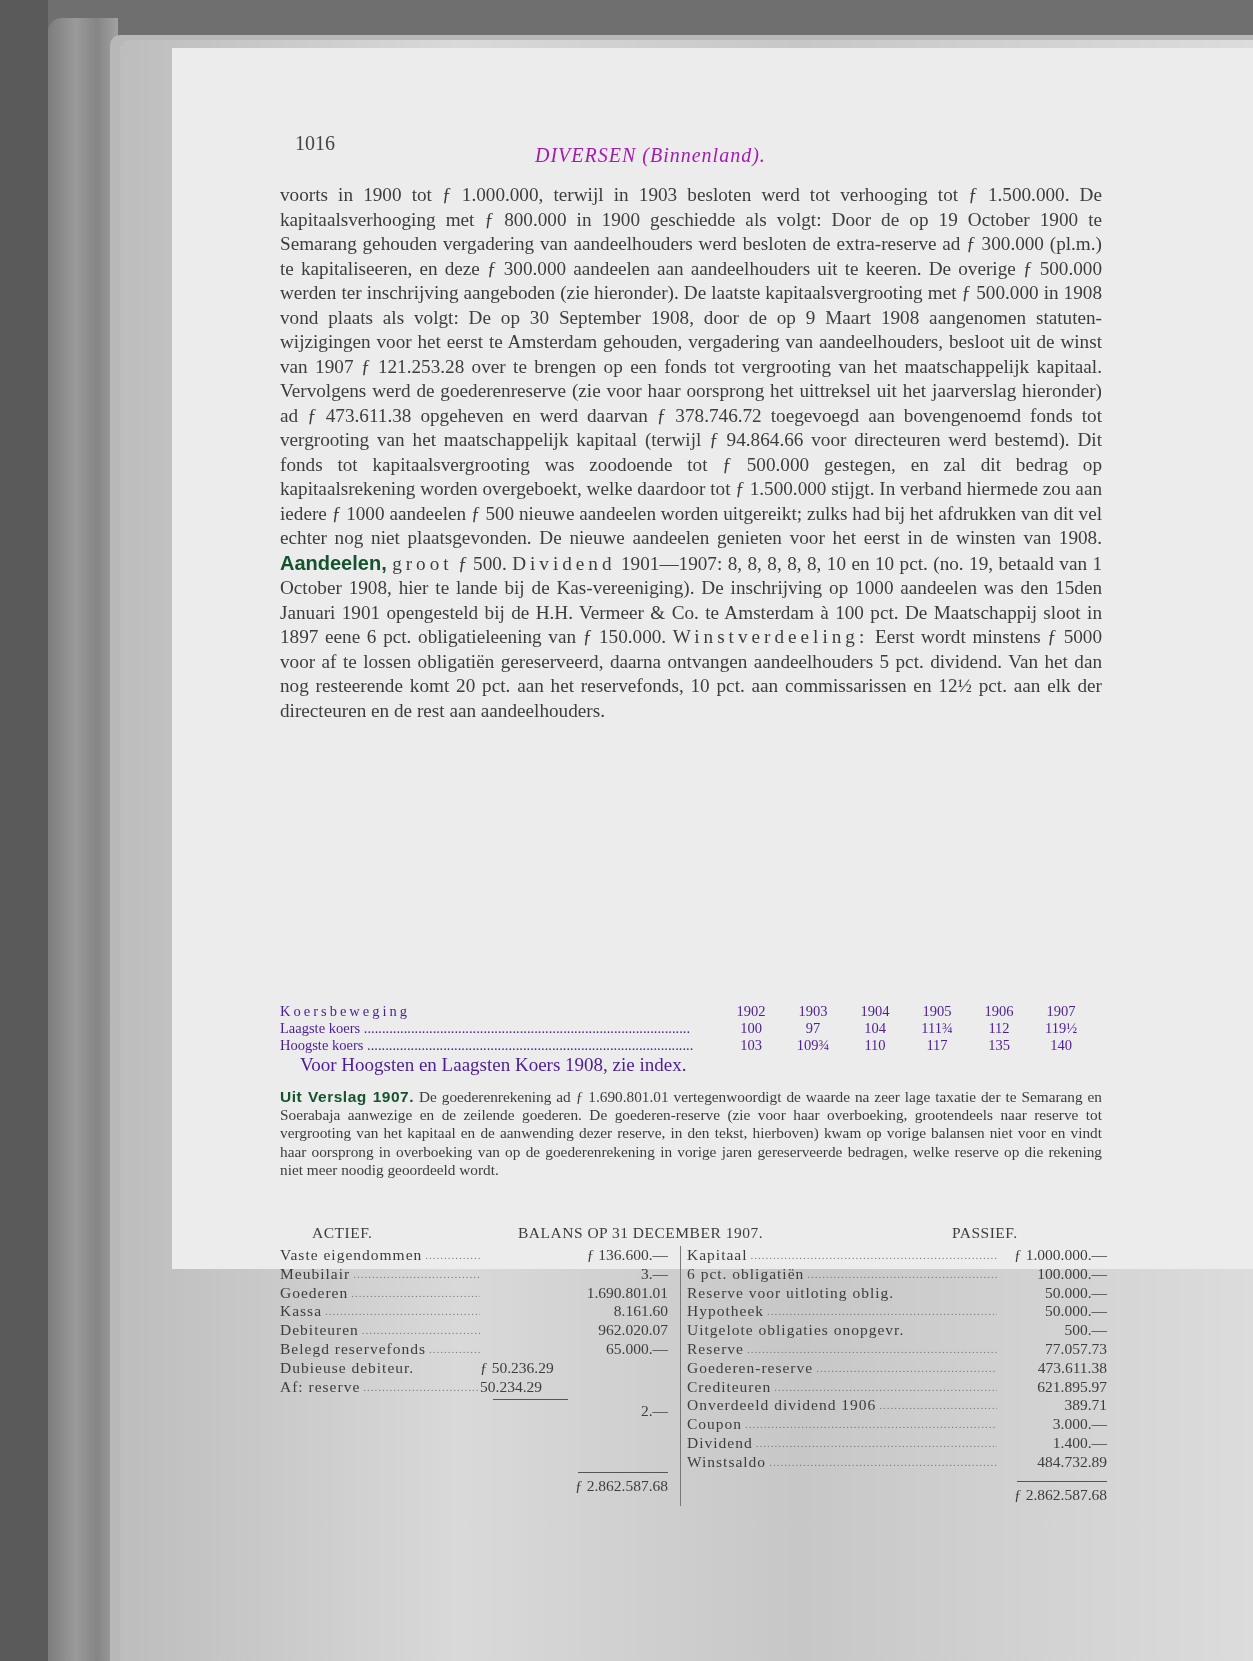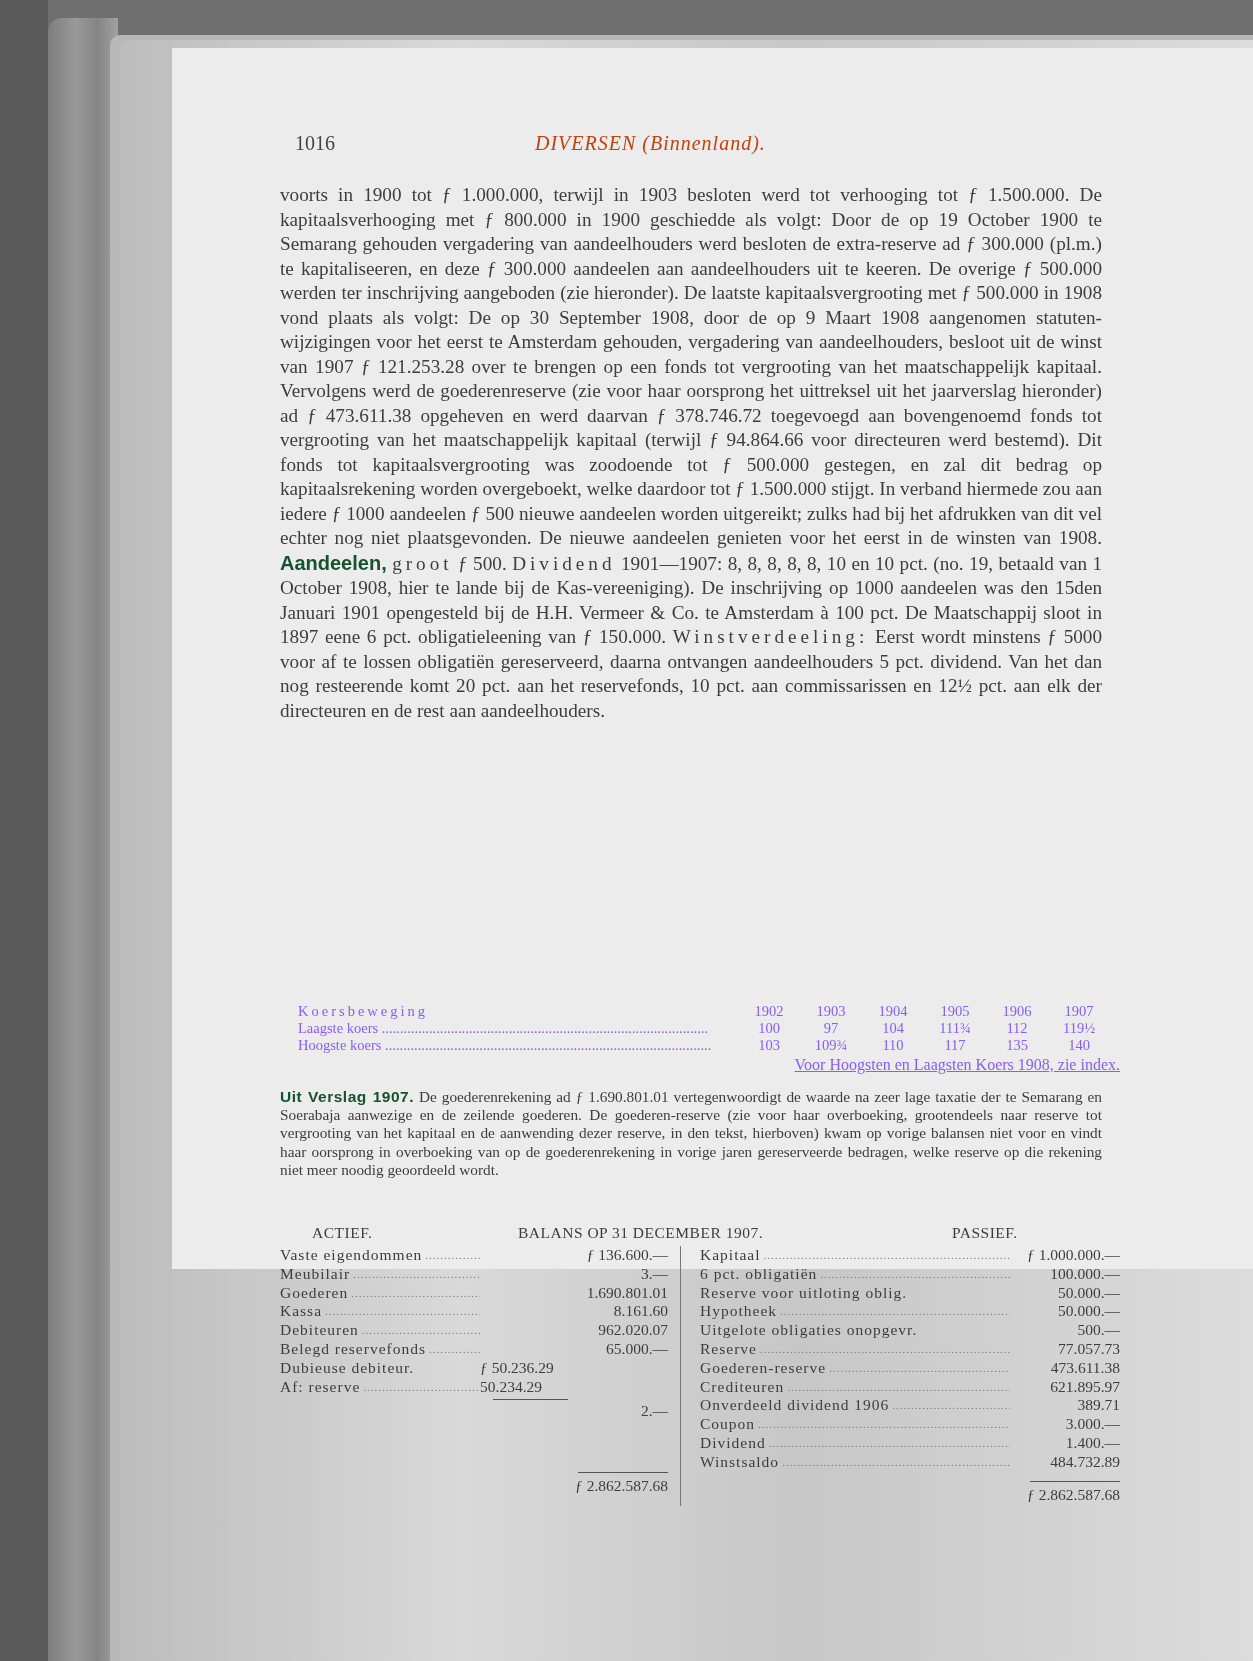--- a/index.html
+++ b/index.html
@@ -12,43 +12,43 @@
   .edge-a { position:absolute; left:48px; top:18px; width:70px; height:1643px; background:linear-gradient(90deg,#7d7d7d,#9a9a9a 40%,#858585 70%,#a2a2a2); border-top-left-radius:14px; }
   .edge-b { position:absolute; left:110px; top:35px; width:1143px; height:1626px; background:#b8b8b8; border-top-left-radius:10px;}
   .edge-c { position:absolute; left:120px; top:40px; width:1133px; height:1621px; background:linear-gradient(90deg,#bdbdbd,#d9d9d9 30%,#c7c7c7 60%,#dcdcdc); border-top-left-radius:10px; }
   .page {
     position:absolute; left:172px; top:48px; width:1081px; height:1221px;
     background:#ececec;
     color:#3a3a3a;
   }
   .header { position:absolute; left:123px; top:84px; width:820px; height:30px; }
   .pageno { position:absolute; left:0; top:0; font-family:"Liberation Serif", serif; font-size:20px; color:#444; }
-  .running { position:absolute; left:240px; top:0; font-family:"Liberation Serif", serif; font-style:italic; font-size:20px; letter-spacing:1px; color:#c2410c; }
+  .running { position:absolute; left:240px; top:12px; font-family:"Liberation Serif", serif; font-style:italic; font-size:20px; letter-spacing:1px; color:#a21caf; }
   .body {
     position:absolute; left:108px; top:135px; width:822px;
     font-family:"Liberation Serif", serif; font-size:19.2px; line-height:24.5px;
     text-align:justify; color:#3d3d3d;
   }
   .body p { margin:0; }
   .spaced { letter-spacing:4px; }
   .bold-sans { font-family:"Liberation Sans", sans-serif; font-weight:bold; font-size:20px; color:#14532d; }
-  .koers { position:absolute; left:108px; top:955px; width:822px; font-family:"Liberation Serif", serif; font-size:14.5px; line-height:17px; color:#8b5cf6;margin-left:18px; }
+  .koers { position:absolute; left:108px; top:955px; width:822px; font-family:"Liberation Serif", serif; font-size:14.5px; line-height:17px; color:#4c1d95; }
   .koers .row { display:flex; height:17px; }
   .koers .lbl { width:440px; white-space:nowrap; overflow:hidden; }
   .koers .lbl.spaced { letter-spacing:3px; }
   .koers .v { width:62px; text-align:center; }
-  .koers .note { text-align:right; font-size:16px; line-height:22px; margin-top:0px; padding-left:20px;text-decoration:underline; }
+  .koers .note { text-align:left; font-size:19px; line-height:22px; margin-top:0px; padding-left:20px; }
   .verslag { position:absolute; left:108px; top:1040px; width:822px; font-family:"Liberation Serif", serif; font-size:15.3px; line-height:18.2px; text-align:justify; color:#3d3d3d; }
   .verslag .bold-sans { font-size:15.5px; letter-spacing:0.5px; }
   .balans { position:absolute; left:108px; top:1176px; width:822px; font-family:"Liberation Serif", serif; font-size:15.5px; color:#3d3d3d; }
   .bal-head { position:relative; height:22px; }
   .bal-head span { position:absolute; top:0; letter-spacing:0.5px; }
   .cols { position:relative; display:flex; }
   .col-left { width:388px; padding-right:12px; border-right:1.5px solid #777; }
-  .col-right { width:420px; padding-left:6px;margin-left:13px; }
+  .col-right { width:420px; padding-left:6px; }
   .line { display:flex; height:18.8px; line-height:18.8px; white-space:nowrap; }
   .line .name { letter-spacing:1px; }
   .line .dots { flex:1; overflow:hidden; color:#777; font-size:11px; letter-spacing:1px; padding:0 3px; }
   .line .sub { width:92px; text-align:left; }
   .line .amt { width:96px; text-align:right; }
   .rule { height:6px; position:relative; }
   .rule::after { content:""; position:absolute; right:0; top:3px; width:90px; border-top:1px solid #555; }
   .rule.sub::after { right:100px; width:75px; }
   .total { text-align:right; height:22px; line-height:22px; }
 </style>

